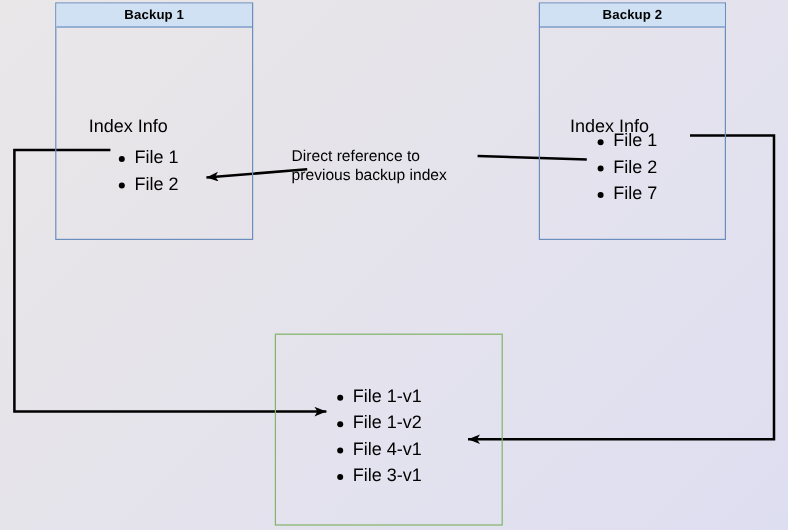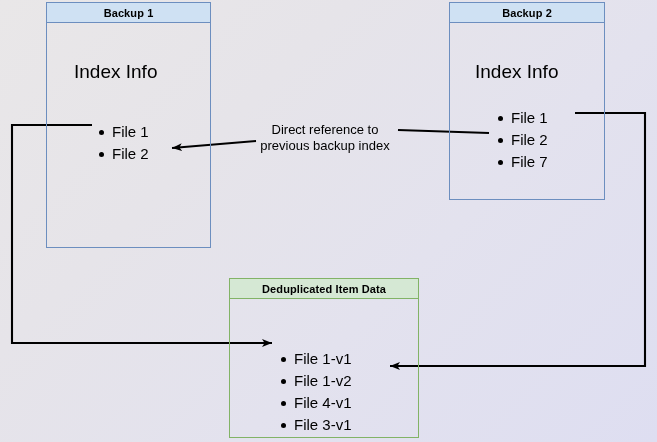--- a/index.html
+++ b/index.html
@@ -58,23 +58,24 @@
   }
   .node-body {
     position: absolute;
     left: 0;
     right: 0;
     top: 21px;
     bottom: 0;
   }
   .index-title {
     position: absolute;
-    font-size: 19px;
+    font-size: 15px;
     color: #000000;
     white-space: nowrap;
+    margin-top: 36px;
   }
   .file-list {
     position: absolute;
     margin: 0;
     padding: 0;
     list-style: none;
   }
   .file-list li {
     font-size: 15px;
     color: #000000;
@@ -90,21 +91,21 @@
     top: 9px;
     width: 5px;
     height: 5px;
     border-radius: 50%;
     background: #000000;
   }
   .edge-label {
     position: absolute;
     font-size: 13px;
     color: #000000;
-    text-align: center;
+    text-align: left;
     line-height: 16px;
     white-space: pre-line;
   }
 </style>
 </head>
 <body>
 
 <div id="canvas">
 
   <svg class="svg-layer" viewBox="0 0 657 442">
@@ -121,21 +122,21 @@
     <g>
       <path d="M 575,113 L 645,113 L 645,366 L 390,366" fill="none" stroke="#000000" stroke-width="2.1" marker-end="url(#arrowFilled)"></path>
     </g>
 
     <g>
       <path d="M 489,133 L 398,130" fill="none" stroke="#000000" stroke-width="2.1"></path>
       <path d="M 256,141 L 172,148" fill="none" stroke="#000000" stroke-width="2.1" marker-end="url(#arrowFilled)"></path>
     </g>
   </svg>
 
-  <div class="node-box" style="left:46px; top:2px; width:165px; height:246px;">
+  <div class="node-box" style="left:46px; top:2px; width:165px; height:198px;">
     <div class="node-header">
       <span>Backup 1</span>
     </div>
     <div class="node-body">
       <div class="index-title" style="left:27px; top:37px;">Index Info</div>
       <ul class="file-list" style="left:48px; top:97px;">
         <li>File 1</li>
         <li>File 2</li>
       </ul>
     </div>
@@ -149,25 +150,22 @@
       <div class="index-title" style="left:25px; top:37px;">Index Info</div>
       <ul class="file-list" style="left:44px; top:83px;">
         <li>File 1</li>
         <li>File 2</li>
         <li>File 7</li>
       </ul>
     </div>
   </div>
 
   <div class="node-box green" style="left:229px; top:278px; width:190px; height:160px;">
-    <div class="node-header green">
-      <span>Deduplicated Item Data</span>
-    </div>
     <div class="node-body">
-      <ul class="file-list" style="left:47px; top:48px;">
+      <ul class="file-list" style="left:47px; top:20px;">
         <li>File 1-v1</li>
         <li>File 1-v2</li>
         <li>File 4-v1</li>
         <li>File 3-v1</li>
       </ul>
     </div>
   </div>
 
   <div class="edge-label" style="left:243px; top:122px; width:164px;">Direct reference to
 previous backup index</div>

